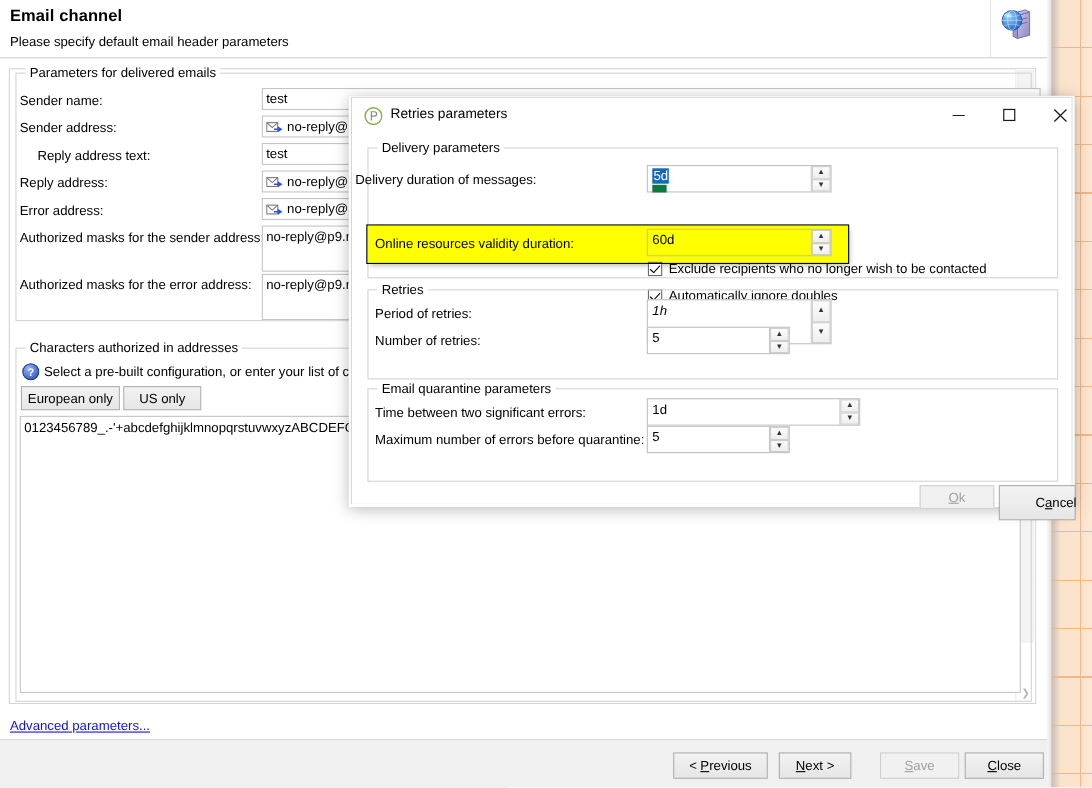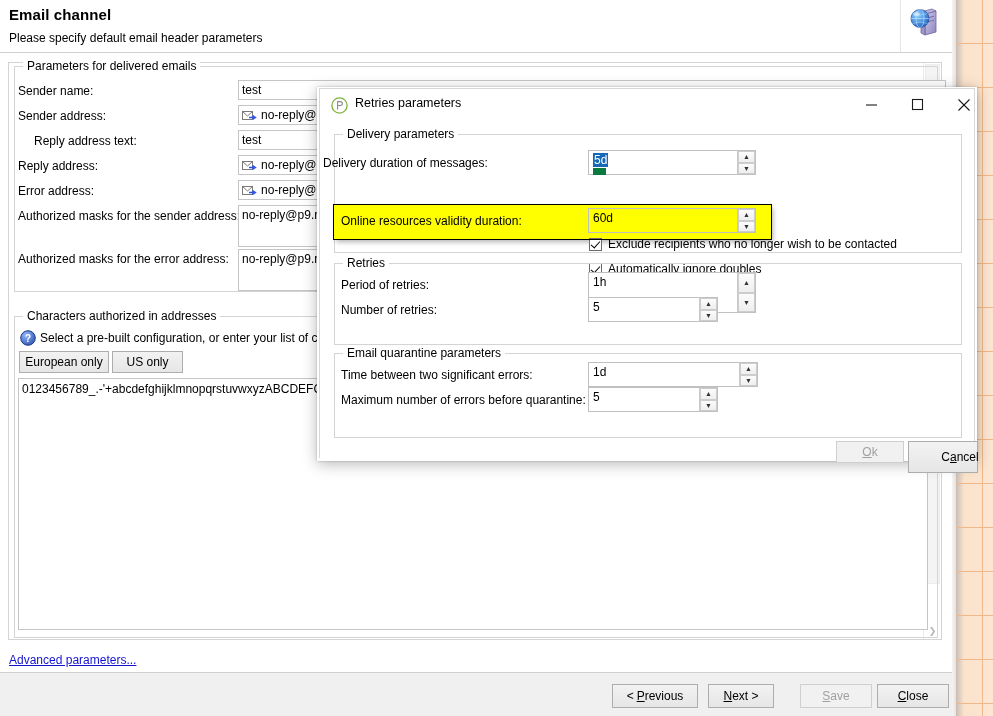--- a/index.html
+++ b/index.html
@@ -310,41 +310,41 @@
       </div>
       <div class="cbrow" style="left:269px;top:141px;">
         <span class="cbox checked"></span>
         <span>Automatically ignore doubles</span>
       </div>
 
       <div class="gb" style="left:14px;top:142px;width:626px;height:80px;">
         <div class="gb-legend">Retries</div>
       </div>
       <div class="lbl" style="left:21px;top:157px;">Period of retries:</div>
-      <div class="spin" style="left:268px;top:151px;width:168px;height:41px;">
+      <div class="spin" style="left:268px;top:151px;width:168px;height:41px;font-style:italic;">
         <span class="sv">1h</span>
         <div class="sbtns">
           <div>▲</div>
           <div>▼</div>
         </div>
       </div>
       <div class="lbl" style="left:21px;top:182px;">Number of retries:</div>
       <div class="spin" style="left:268px;top:176px;width:130px;height:25px;">
         <span class="sv">5</span>
         <div class="sbtns">
           <div>▲</div>
           <div>▼</div>
         </div>
       </div>
 
       <div class="gb" style="left:14px;top:232px;width:626px;height:83px;">
         <div class="gb-legend">Email quarantine parameters</div>
       </div>
       <div class="lbl" style="left:21px;top:247px;">Time between two significant errors:</div>
-      <div class="spin" style="left:268px;top:241px;width:170px;height:25px;">
+      <div class="spin" style="left:268px;top:241px;width:194px;height:25px;">
         <span class="sv">1d</span>
         <div class="sbtns">
           <div>▲</div>
           <div>▼</div>
         </div>
       </div>
       <div class="lbl" style="left:21px;top:272px;">Maximum number of errors before quarantine:</div>
       <div class="spin" style="left:268px;top:266px;width:130px;height:25px;">
         <span class="sv">5</span>
         <div class="sbtns">

